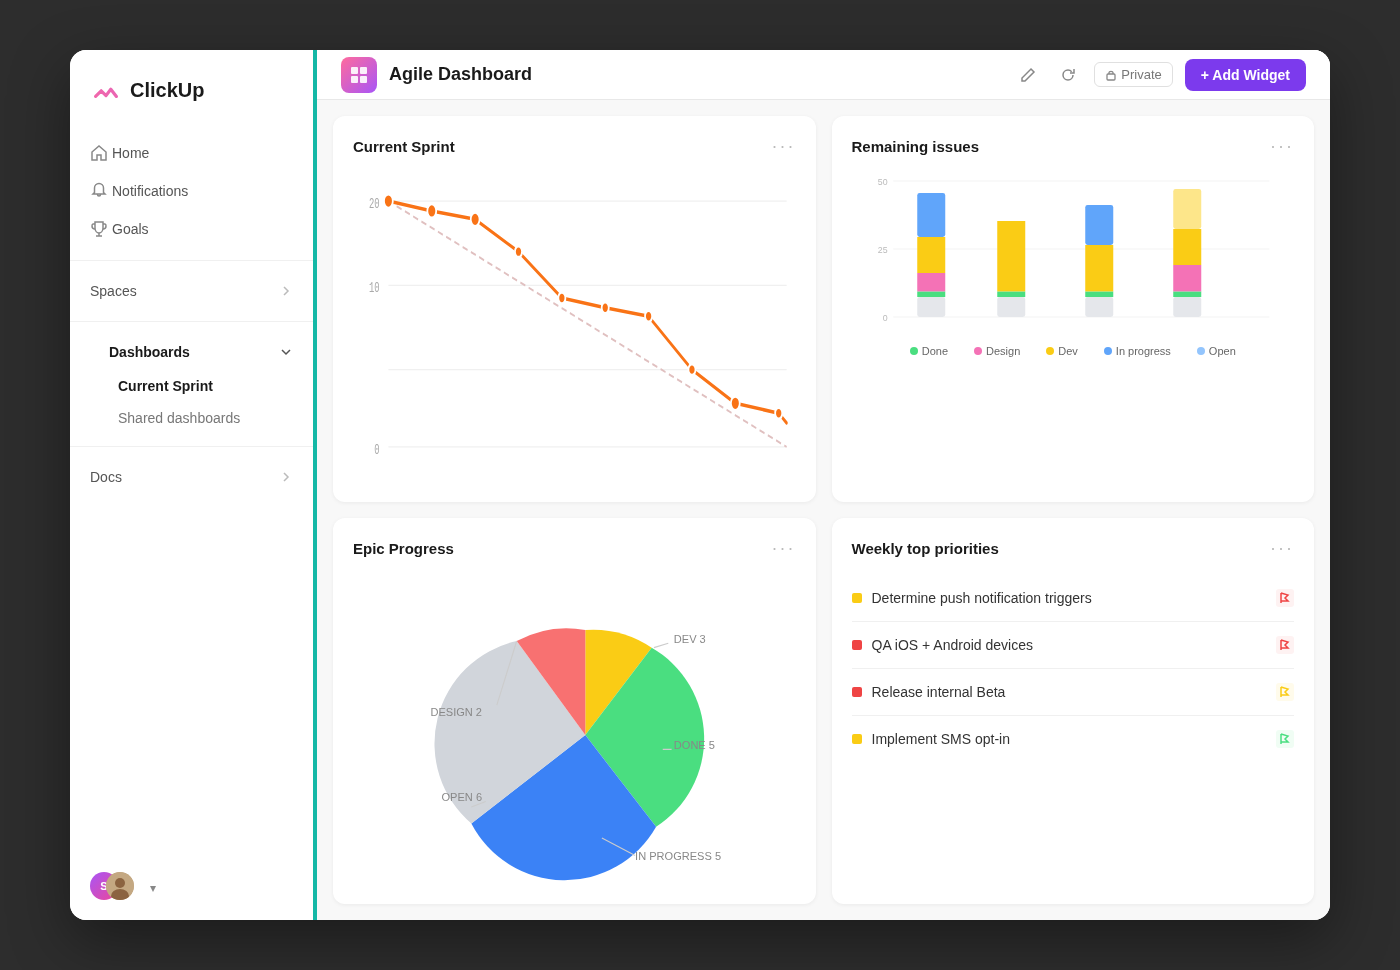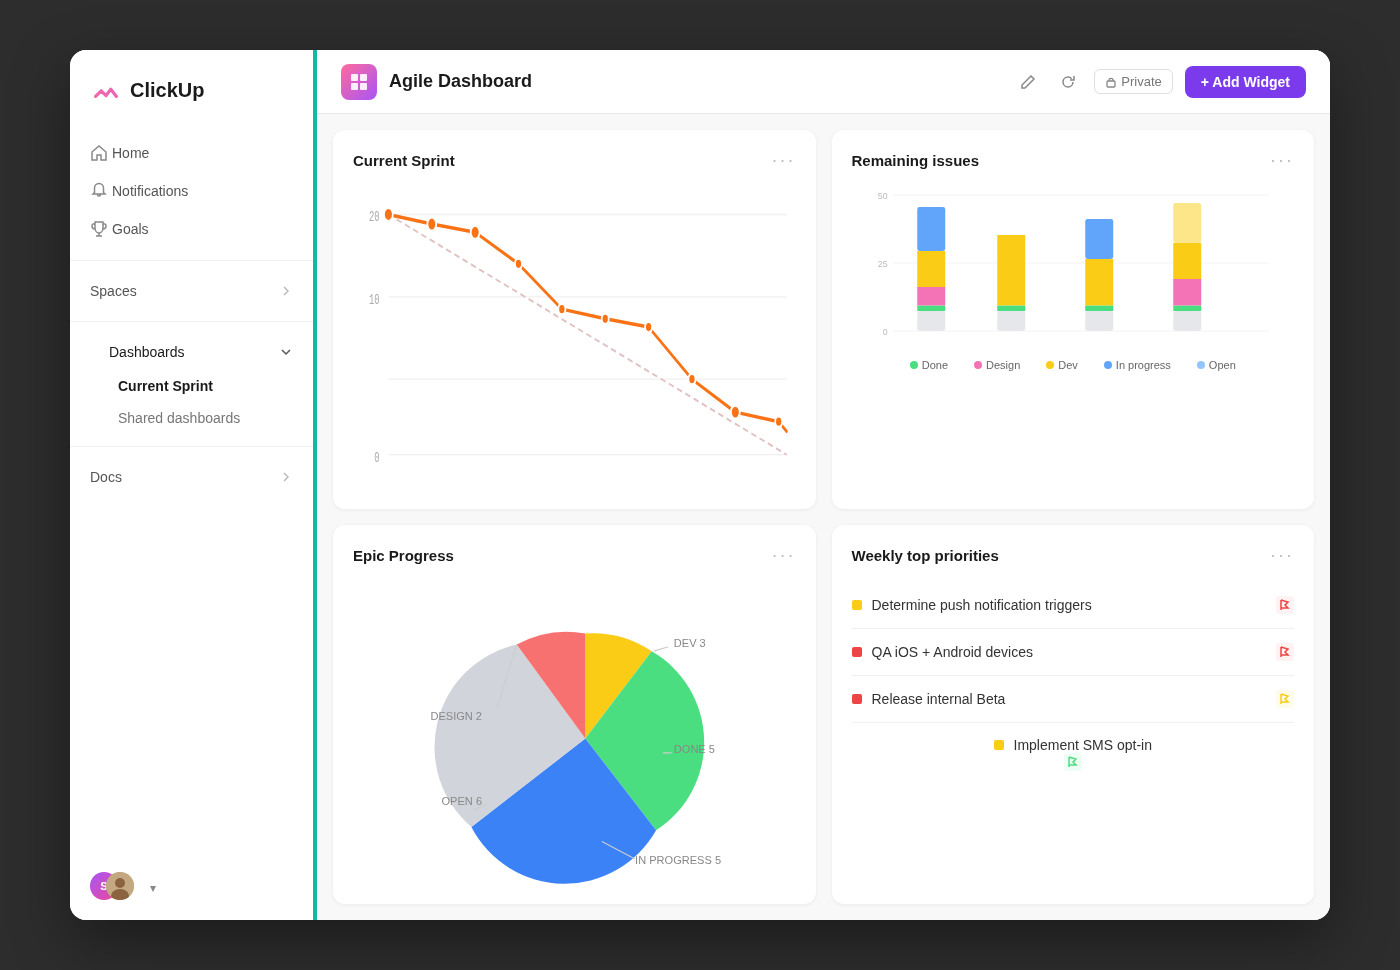--- a/index.html
+++ b/index.html
@@ -64,21 +64,21 @@
     .nav-section {
       display: flex;
       align-items: center;
       justify-content: space-between;
       padding: 10px 20px;
       cursor: pointer;
       color: #555;
       font-size: 14px;
     }
     .nav-section-bold {
-      font-weight: 400;
+      font-weight: 700;
       color: #1a1a1a;
       padding-left: 39px;
     }
     .nav-sub {
       padding: 8px 20px 8px 48px;
       font-size: 14px;
       font-weight: 700;
       color: #1a1a1a;
       cursor: pointer;
     }
@@ -136,21 +136,21 @@
       flex: 1;
       display: flex;
       flex-direction: column;
       background: #f8f8f8;
       overflow: hidden;
     }
     .header {
       background: #fff;
       border-bottom: 1px solid #e8e8e8;
       padding: 0 24px;
-      height: 64px;
+      height: 50px;
       display: flex;
       align-items: center;
       justify-content: space-between;
       flex-shrink: 0;
     }
     .header-left {
       display: flex;
       align-items: center;
       gap: 12px;
     }
@@ -295,21 +295,21 @@
       flex-direction: column;
       gap: 0;
     }
     .priority-item {
       display: flex;
       align-items: center;
       justify-content: space-between;
       padding: 14px 0;
       border-bottom: 1px solid #f0f0f0;
     }
-    .priority-item:last-child { border-bottom: none; flex-direction: column; }
+    .priority-item:last-child { border-bottom: none; }
     .priority-left {
       display: flex;
       align-items: center;
       gap: 10px;
     }
     .priority-dot {
       width: 10px;
       height: 10px;
       border-radius: 2px;
       flex-shrink: 0;

